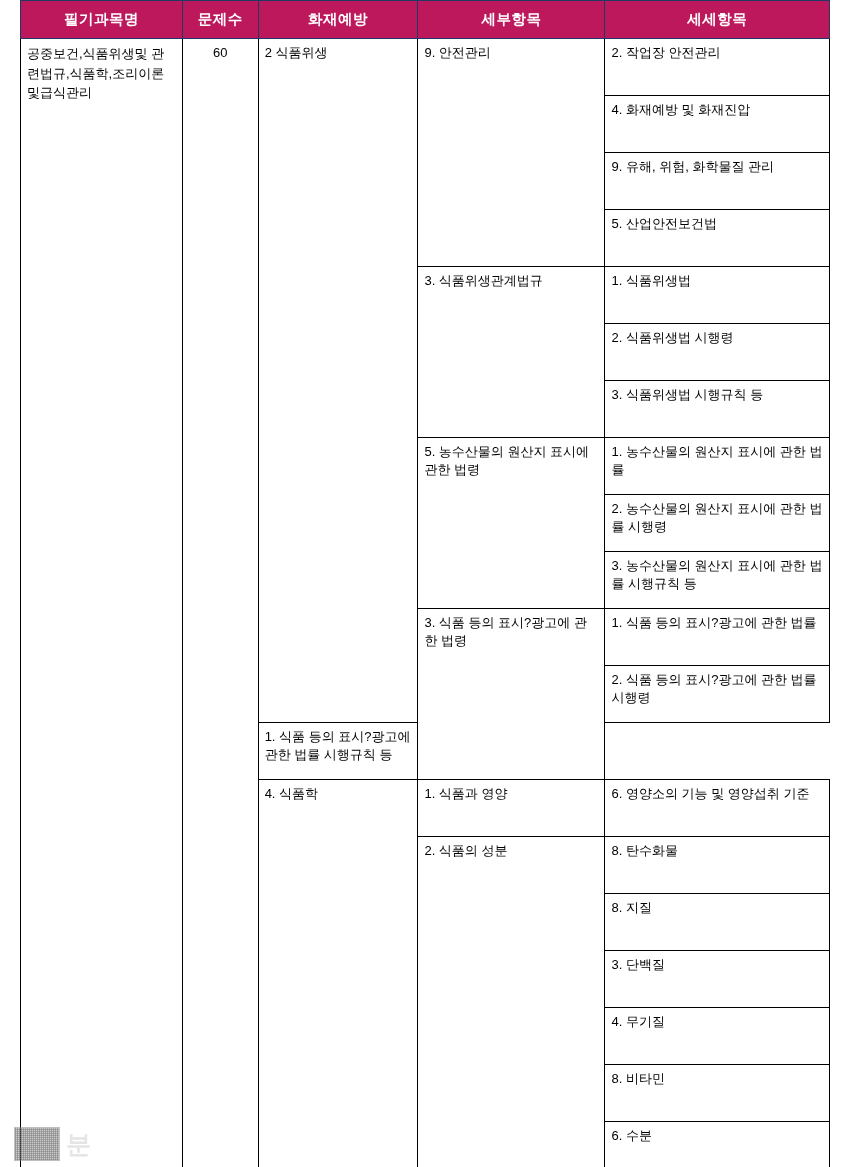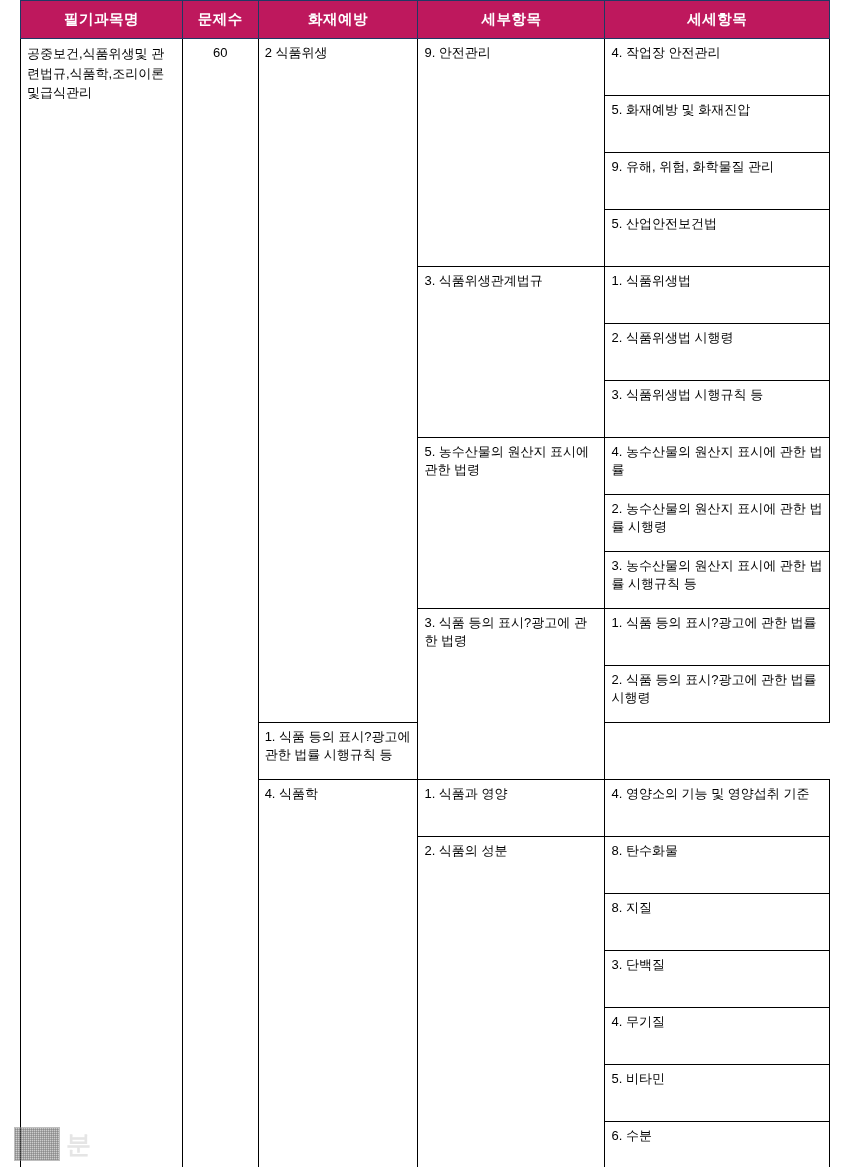--- a/index.html
+++ b/index.html
@@ -100,24 +100,24 @@
       <th>세세항목</th>
     </tr>
   </thead>
   <tbody>
 
     <tr>
       <td class="subject" rowspan="21">공중보건,식품위생및 관련법규,식품학,조리이론및급식관리</td>
       <td class="count" rowspan="21">60</td>
       <td rowspan="12">2 식품위생</td>
       <td rowspan="4">9. 안전관리</td>
-      <td class="detail-cell">4. 작업장 안전관리</td>
+      <td class="detail-cell">2. 작업장 안전관리</td>
     </tr>
     <tr>
-      <td class="detail-cell">5. 화재예방 및 화재진압</td>
+      <td class="detail-cell">4. 화재예방 및 화재진압</td>
     </tr>
     <tr>
       <td class="detail-cell">9. 유해, 위험, 화학물질 관리</td>
     </tr>
     <tr>
       <td class="detail-cell">5. 산업안전보건법</td>
     </tr>
 
     <tr>
       <td rowspan="3">3. 식품위생관계법규</td>
@@ -125,21 +125,21 @@
     </tr>
     <tr>
       <td class="detail-cell">2. 식품위생법 시행령</td>
     </tr>
     <tr>
       <td class="detail-cell">3. 식품위생법 시행규칙 등</td>
     </tr>
 
     <tr>
       <td rowspan="3">5. 농수산물의 원산지 표시에 관한 법령</td>
-      <td class="detail-cell">4. 농수산물의 원산지 표시에 관한 법률</td>
+      <td class="detail-cell">1. 농수산물의 원산지 표시에 관한 법률</td>
     </tr>
     <tr>
       <td class="detail-cell">2. 농수산물의 원산지 표시에 관한 법률 시행령</td>
     </tr>
     <tr>
       <td class="detail-cell">3. 농수산물의 원산지 표시에 관한 법률 시행규칙 등</td>
     </tr>
 
     <tr>
       <td rowspan="3">3. 식품 등의 표시?광고에 관한 법령</td>
@@ -148,38 +148,38 @@
     <tr>
       <td class="detail-cell">2. 식품 등의 표시?광고에 관한 법률 시행령</td>
     </tr>
     <tr>
       <td class="detail-cell">1. 식품 등의 표시?광고에 관한 법률 시행규칙 등</td>
     </tr>
 
     <tr>
       <td rowspan="9">4. 식품학</td>
       <td rowspan="1">1. 식품과 영양</td>
-      <td class="detail-cell">4. 영양소의 기능 및 영양섭취 기준</td>
+      <td class="detail-cell">6. 영양소의 기능 및 영양섭취 기준</td>
     </tr>
 
     <tr>
       <td rowspan="7">2. 식품의 성분</td>
       <td class="detail-cell">8. 탄수화물</td>
     </tr>
     <tr>
       <td class="detail-cell">8. 지질</td>
     </tr>
     <tr>
       <td class="detail-cell">3. 단백질</td>
     </tr>
     <tr>
       <td class="detail-cell">4. 무기질</td>
     </tr>
     <tr>
-      <td class="detail-cell">5. 비타민</td>
+      <td class="detail-cell">8. 비타민</td>
     </tr>
     <tr>
       <td class="detail-cell">6. 수분</td>
     </tr>
 
   </tbody>
 </table>
 
 <div class="watermark">
   <div class="wm-block"></div>

